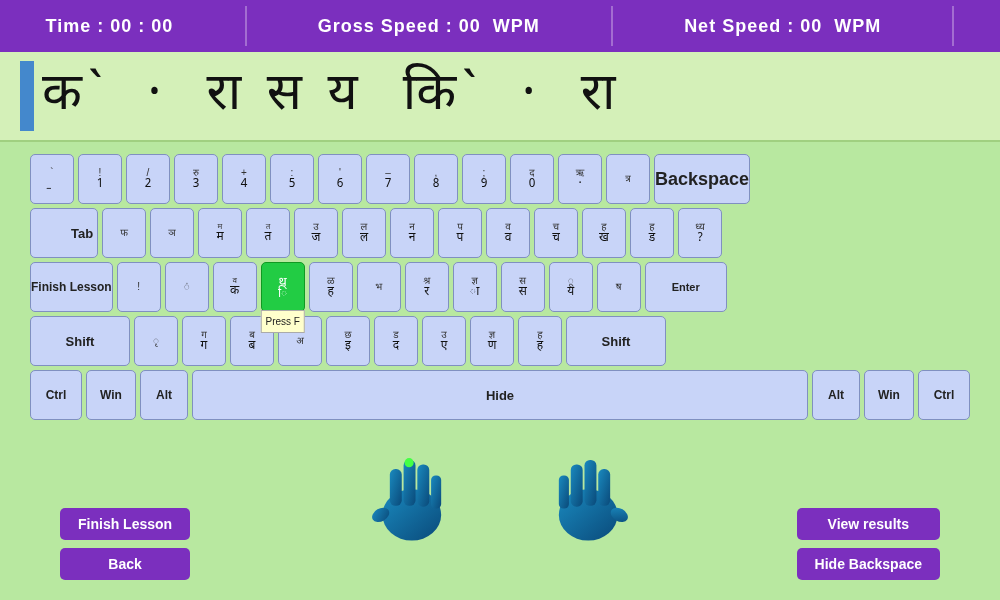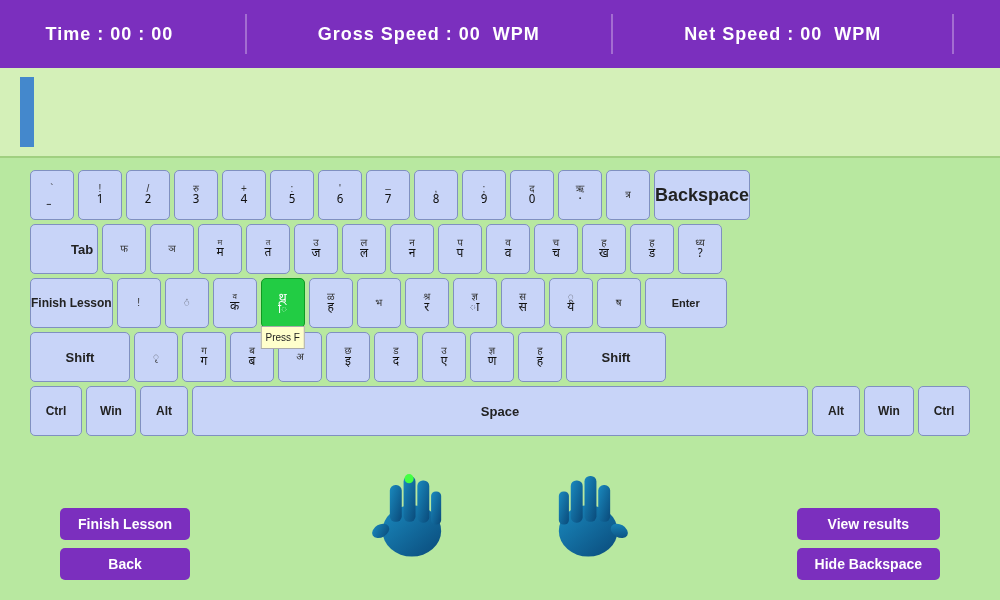--- a/index.html
+++ b/index.html
@@ -11,21 +11,21 @@
       overflow: hidden;
       position: relative;
     }
 
     
     .stats-bar {
       background-color: #7b2fbe;
       display: flex;
       align-items: center;
       justify-content: space-around;
-      height: 68px;
+      height: 52px;
       padding: 0 10px;
     }
     .stat-item {
       color: white;
       font-size: 18px;
       font-weight: bold;
       letter-spacing: 1px;
     }
     .stat-divider {
       width: 2px;
@@ -191,20 +191,21 @@
   <span class="stat-item">
     <span>Net Speed :</span>
     <span>00</span>
     &nbsp;<span>WPM</span>
   </span>
   <div class="stat-divider"></div>
 </div>
 
 <div class="text-display">
   <div class="cursor-block"></div>
+  <div class="hindi-text">क`&nbsp;&nbsp;·&nbsp;&nbsp;रा&nbsp;स&nbsp;य&nbsp;&nbsp;कि`&nbsp;&nbsp;·&nbsp;&nbsp;रा</div>
 </div>
 
 <div class="keyboard-container">
 
   <div class="key-row">
     <div class="key">
         <span class="top-char">`</span>
         <span class="bottom-char">॒</span>
       </div>
     <div class="key">
@@ -402,21 +403,21 @@
         <span class="top-char">ह</span>
         <span class="bottom-char">ह</span>
       </div>
     <div class="key shift-r" style="font-size:13px; font-weight:bold;">Shift</div>
   </div>
 
   <div class="key-row">
     <div class="key ctrl" style="font-size:12px; font-weight:bold;">Ctrl</div>
     <div class="key win" style="font-size:12px; font-weight:bold;">Win</div>
     <div class="key alt" style="font-size:12px; font-weight:bold;">Alt</div>
-    <div class="key space" style="font-size:13px; font-weight:bold;">Space</div>
+    <div class="key space" style="font-size:13px; font-weight:bold;">Hide</div>
     <div class="key alt" style="font-size:12px; font-weight:bold;">Alt</div>
     <div class="key win" style="font-size:12px; font-weight:bold;">Win</div>
     <div class="key ctrl" style="font-size:12px; font-weight:bold;">Ctrl</div>
   </div>
 
 </div>
 
 <div class="hands-area">
 
   <svg class="hand-svg" viewBox="0 0 100 120" xmlns="http://www.w3.org/2000/svg">

